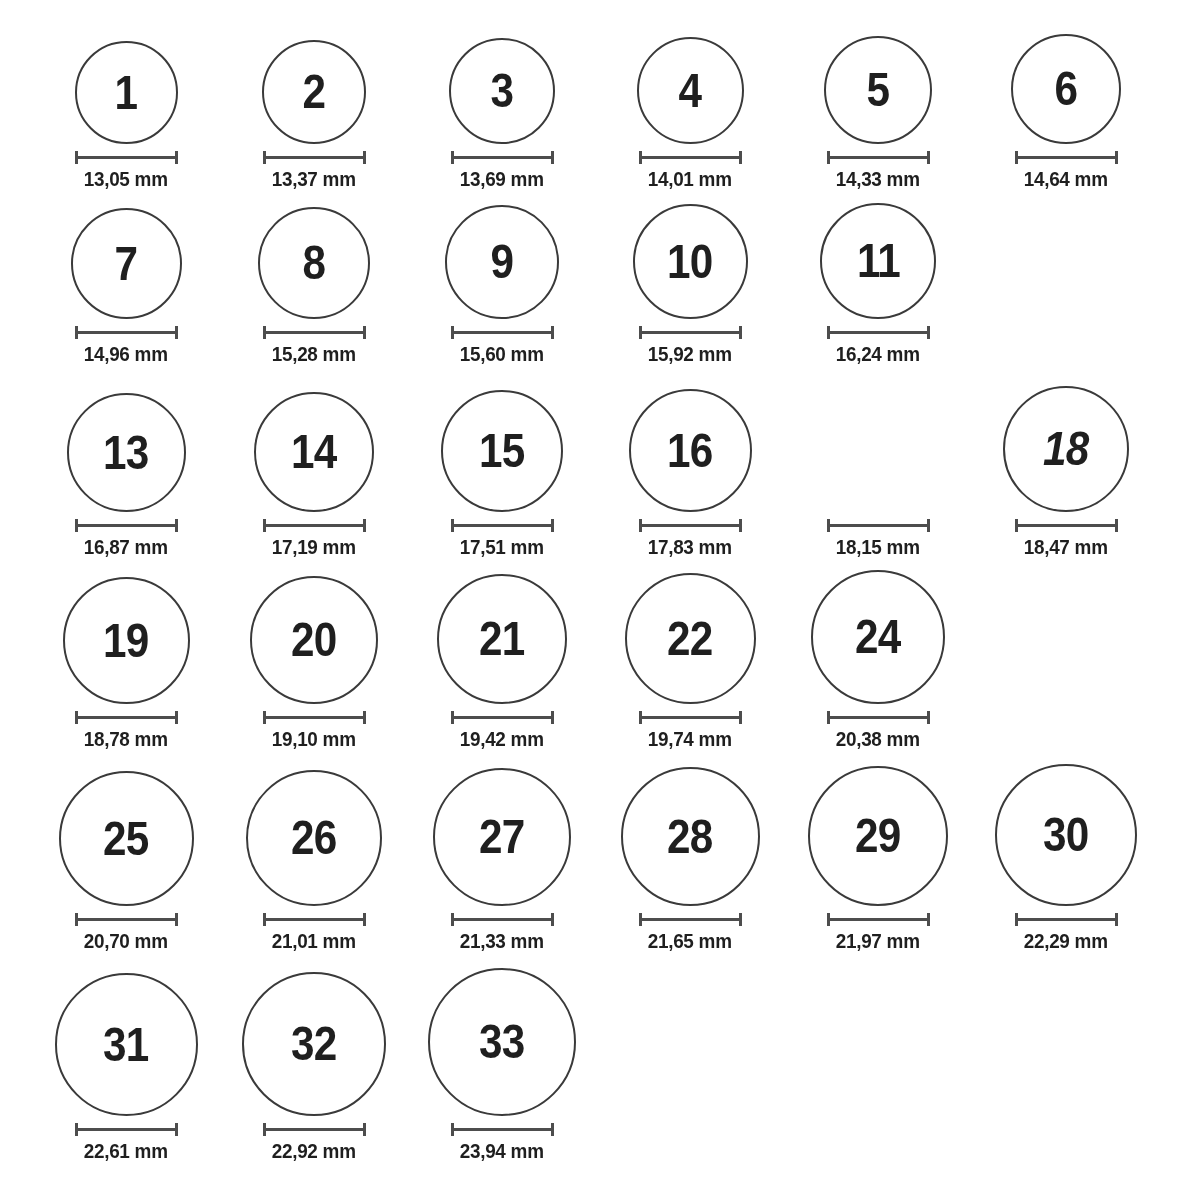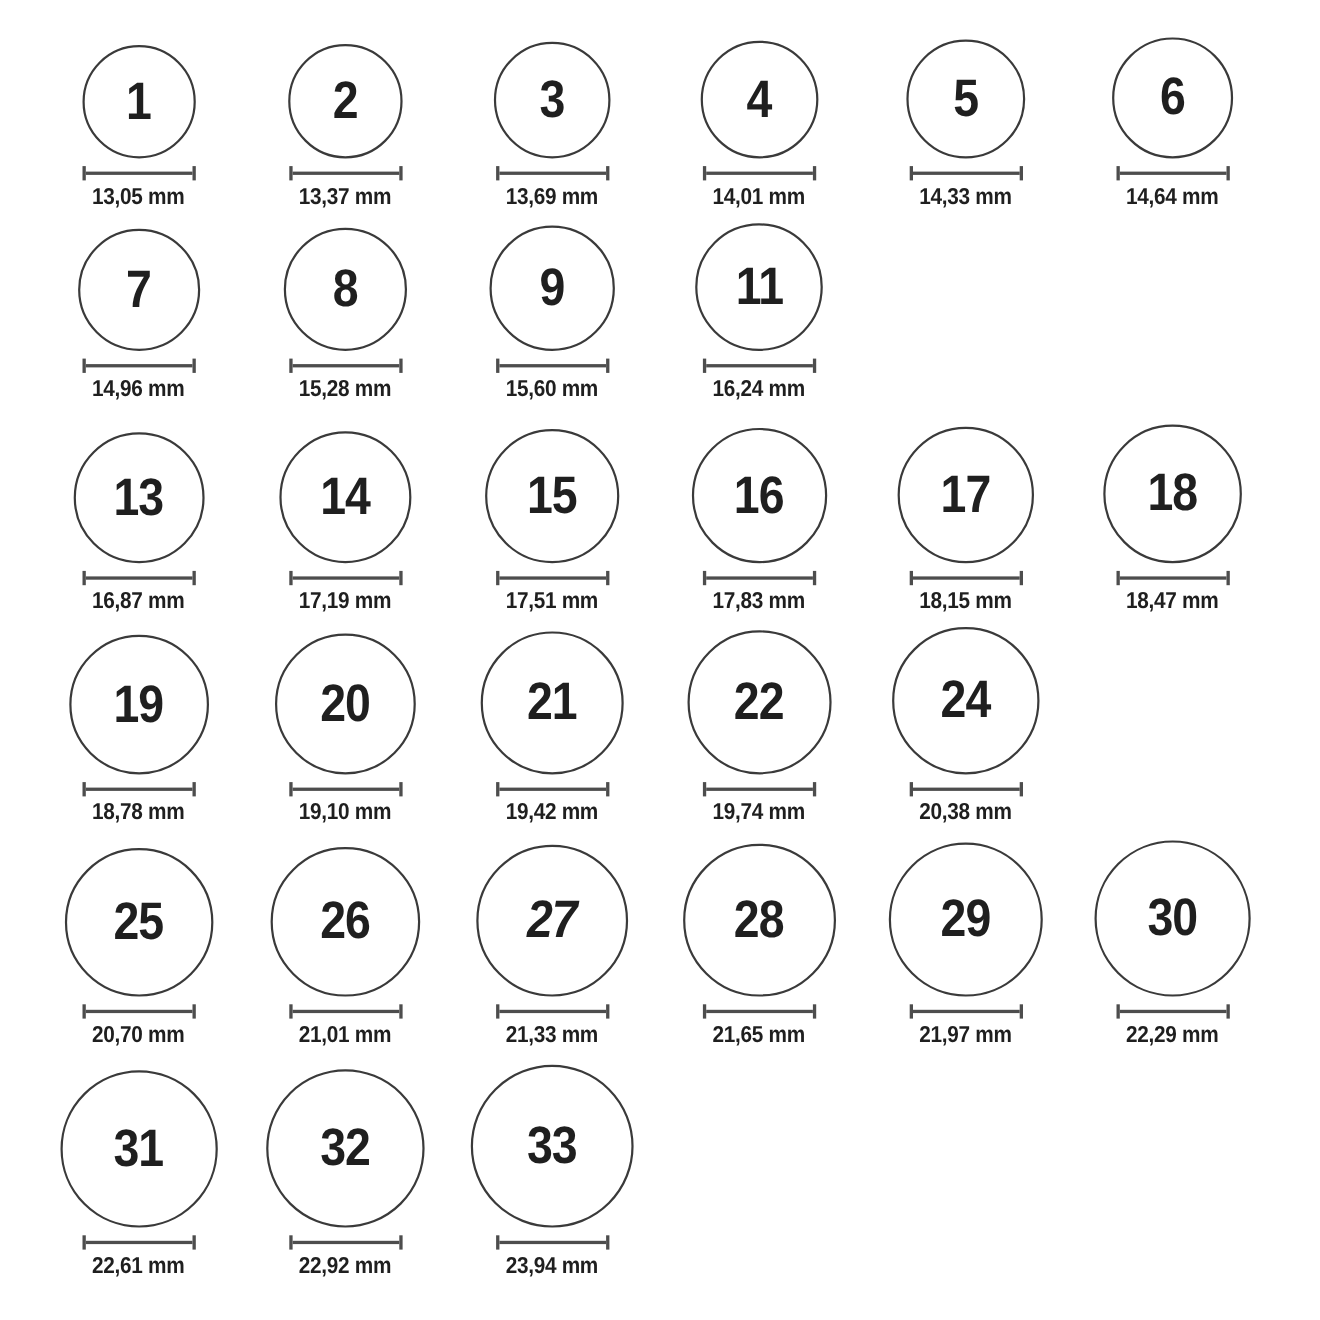--- a/index.html
+++ b/index.html
@@ -173,20 +173,31 @@
           <span class="num">9</span>
         </div>
         <div class="measure">
           <span class="cap"></span>
           <div class="bar"></div>
           <span class="cap"></span>
         </div>
         <div class="label">15,60 mm</div>
       </div>
       <div class="cell">
+        <div class="circle" style="width: 115px; height: 115px;">
+          <span class="num">10</span>
+        </div>
+        <div class="measure">
+          <span class="cap"></span>
+          <div class="bar"></div>
+          <span class="cap"></span>
+        </div>
+        <div class="label">15,92 mm</div>
+      </div>
+      <div class="cell">
         <div class="circle" style="width: 116px; height: 116px;">
           <span class="num">11</span>
         </div>
         <div class="measure">
           <span class="cap"></span>
           <div class="bar"></div>
           <span class="cap"></span>
         </div>
         <div class="label">16,24 mm</div>
       </div>
@@ -230,32 +241,29 @@
           <span class="num">16</span>
         </div>
         <div class="measure">
           <span class="cap"></span>
           <div class="bar"></div>
           <span class="cap"></span>
         </div>
         <div class="label">17,83 mm</div>
       </div>
       <div class="cell">
-        <div class="circle" style="width: 124px; height: 124px;">
-          <span class="num">17</span>
-        </div>
         <div class="measure">
           <span class="cap"></span>
           <div class="bar"></div>
           <span class="cap"></span>
         </div>
         <div class="label">18,15 mm</div>
       </div>
       <div class="cell">
-        <div class="circle" style="width: 126px; height: 126px;">
+        <div class="circle" style="width: 126px; height: 126px; font-style: italic;">
           <span class="num">18</span>
         </div>
         <div class="measure">
           <span class="cap"></span>
           <div class="bar"></div>
           <span class="cap"></span>
         </div>
         <div class="label">18,47 mm</div>
       </div>
     </div>
@@ -333,21 +341,21 @@
           <span class="num">26</span>
         </div>
         <div class="measure">
           <span class="cap"></span>
           <div class="bar"></div>
           <span class="cap"></span>
         </div>
         <div class="label">21,01 mm</div>
       </div>
       <div class="cell">
-        <div class="circle" style="width: 138px; height: 138px; font-style: italic;">
+        <div class="circle" style="width: 138px; height: 138px;">
           <span class="num">27</span>
         </div>
         <div class="measure">
           <span class="cap"></span>
           <div class="bar"></div>
           <span class="cap"></span>
         </div>
         <div class="label">21,33 mm</div>
       </div>
       <div class="cell">

